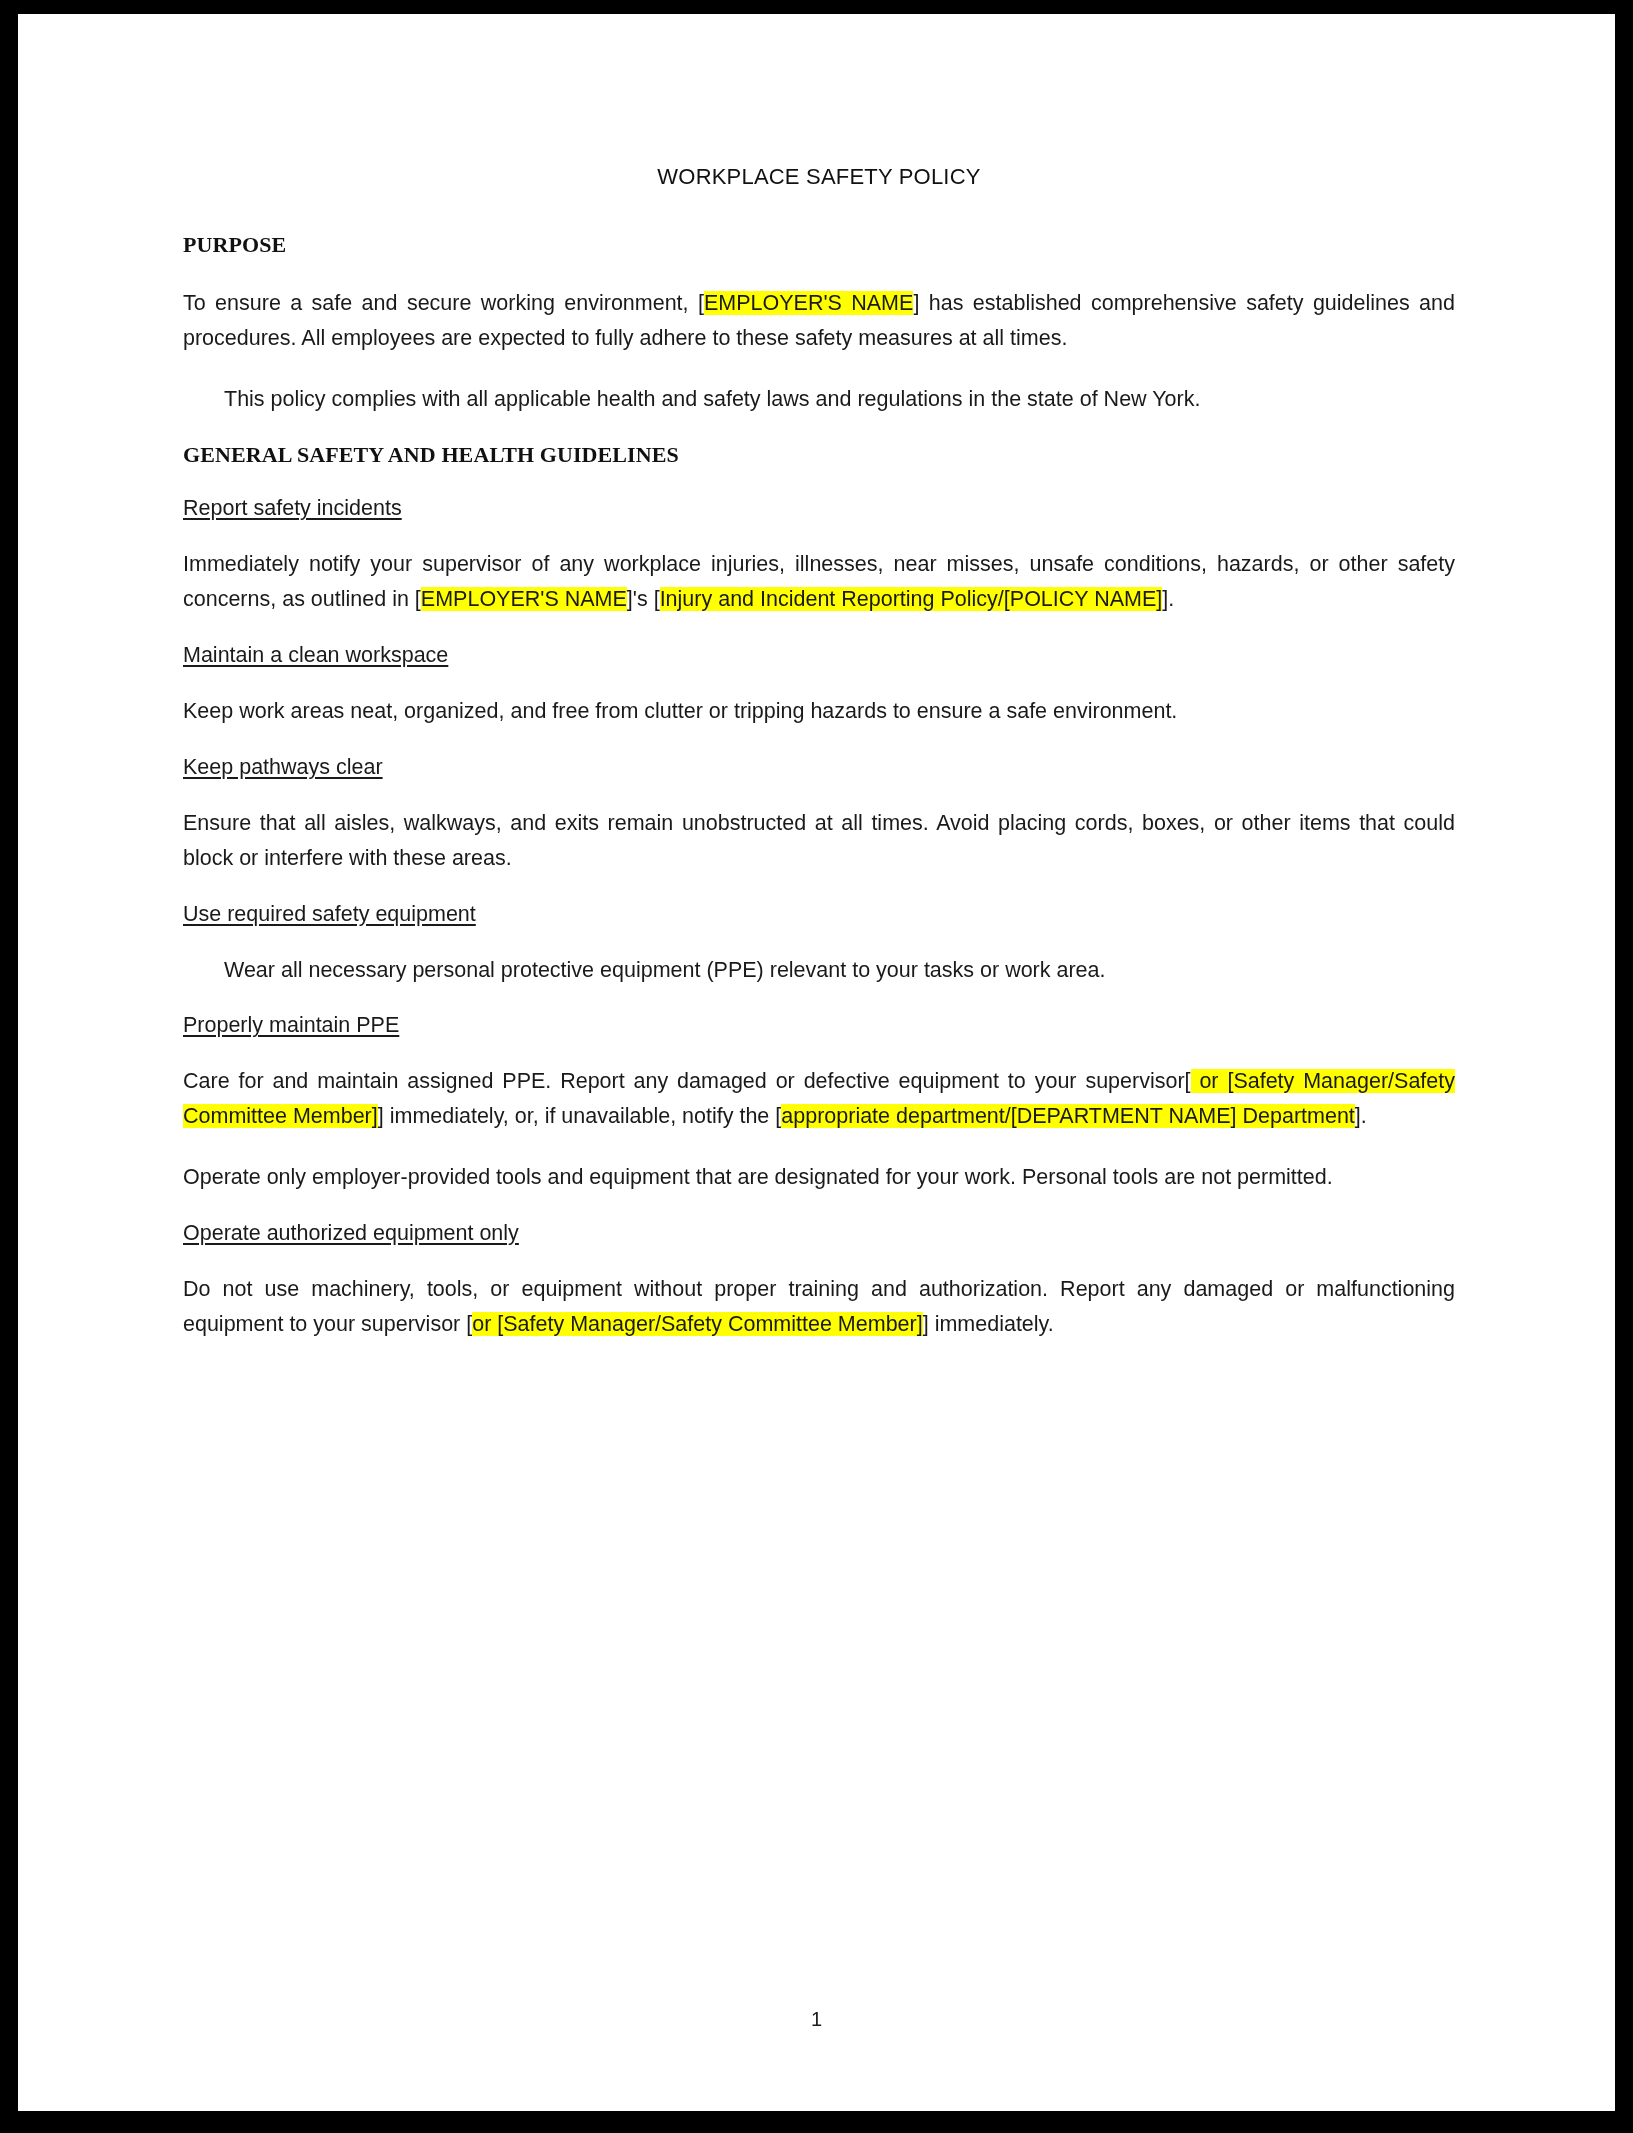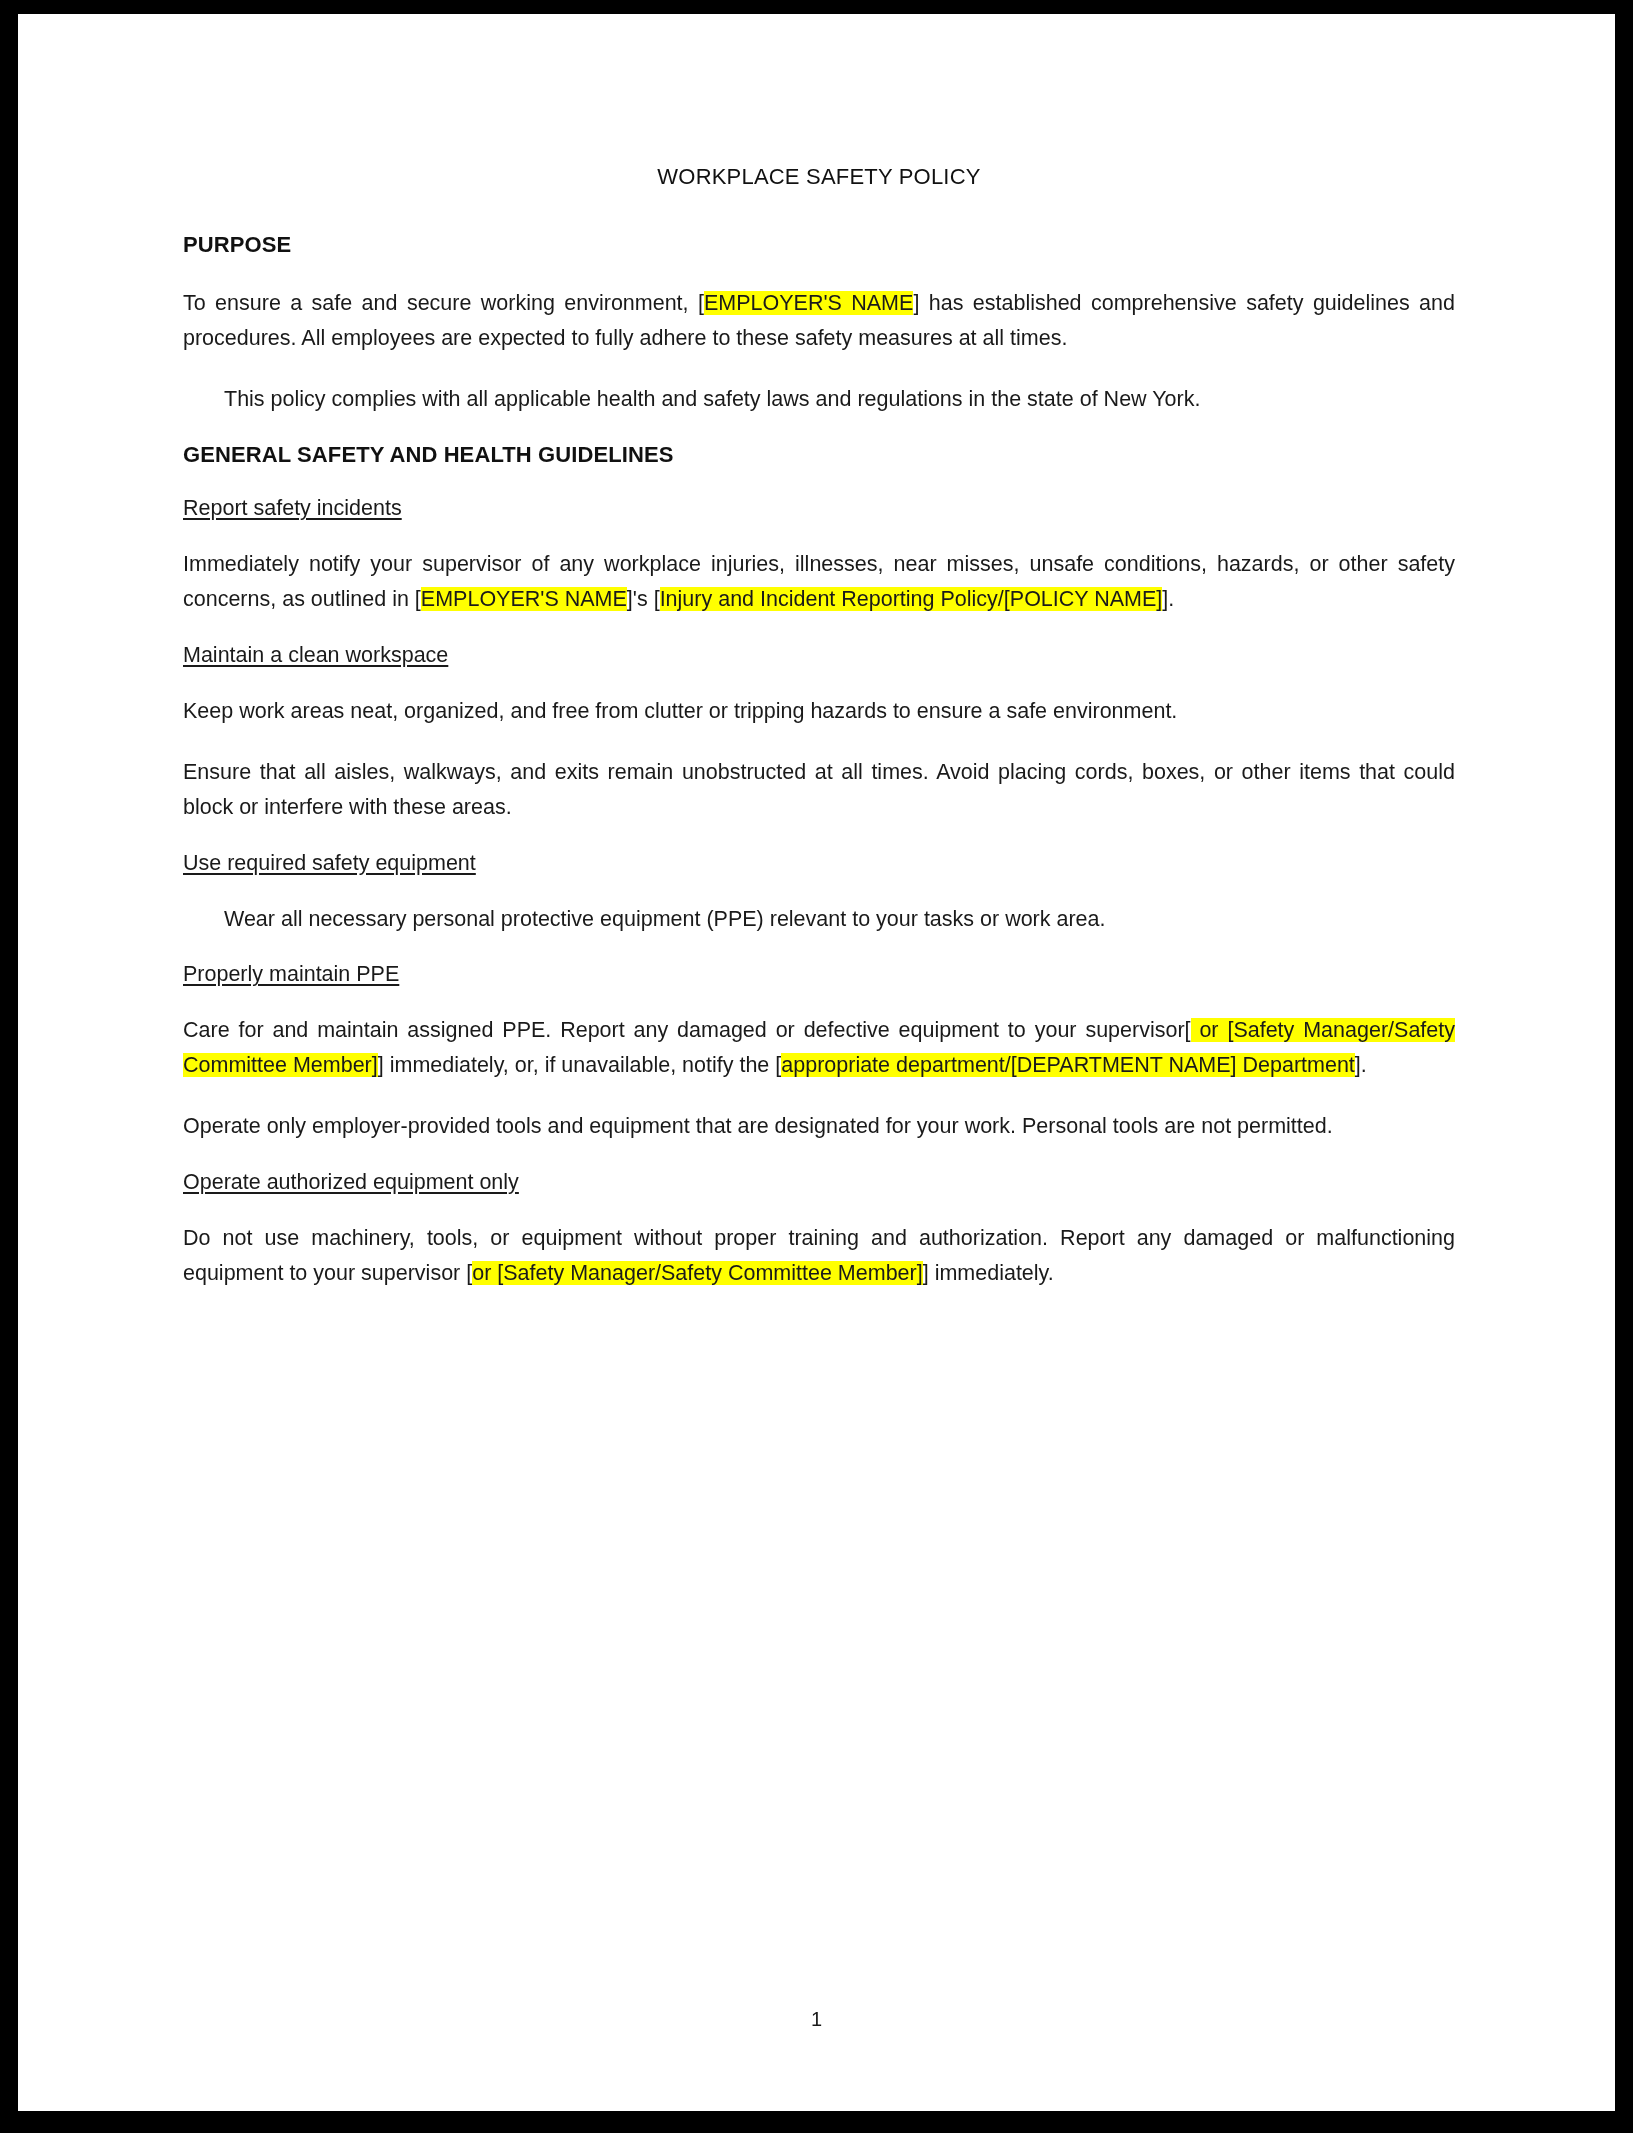--- a/index.html
+++ b/index.html
@@ -38,20 +38,21 @@
     color: #111111;
     letter-spacing: 0.2px;
     margin: 0 0 42px 0;
   }
   .section-head {
     font-weight: bold;
     font-size: 22px;
     color: #111111;
     margin: 0 0 28px 0;
     letter-spacing: 0.1px;
+    font-family: Liberation Serif, serif;
   }
   .para {
     font-size: 21.5px;
     line-height: 1.62;
     color: #1a1a1a;
     text-align: justify;
     margin: 0 0 26px 0;
     hyphens: none;
   }
   .para.last-left {
@@ -102,20 +103,21 @@
 
 
     <div class="sub-head"><span>Report safety incidents</span></div>
 
     <p class="para"><span>Immediately notify your supervisor of any workplace injuries, illnesses, near misses, unsafe conditions, hazards, or other safety concerns, as outlined in [</span><mark>EMPLOYER'S NAME</mark><span>]'s [</span><mark>Injury and Incident Reporting Policy/[POLICY NAME]</mark><span>].</span></p>
 
     <div class="sub-head"><span>Maintain a clean workspace</span></div>
 
     <p class="para">Keep work areas neat, organized, and free from clutter or tripping hazards to ensure a safe environment.</p>
 
+    <div class="sub-head"><span>Keep pathways clear</span></div>
 
     <p class="para">Ensure that all aisles, walkways, and exits remain unobstructed at all times. Avoid placing cords, boxes, or other items that could block or interfere with these areas.</p>
 
     <div class="sub-head"><span>Use required safety equipment</span></div>
 
     <p class="para last-left">Wear all necessary personal protective equipment (PPE) relevant to your tasks or work area.</p>
 
     <div class="sub-head"><span>Properly maintain PPE</span></div>
 
     <p class="para"><span>Care for and maintain assigned PPE. Report any damaged or defective equipment to your supervisor[</span><mark> or [Safety Manager/Safety Committee Member]</mark><span>] immediately, or, if unavailable, notify the [</span><mark>appropriate department/[DEPARTMENT NAME] Department</mark><span>].</span></p>

